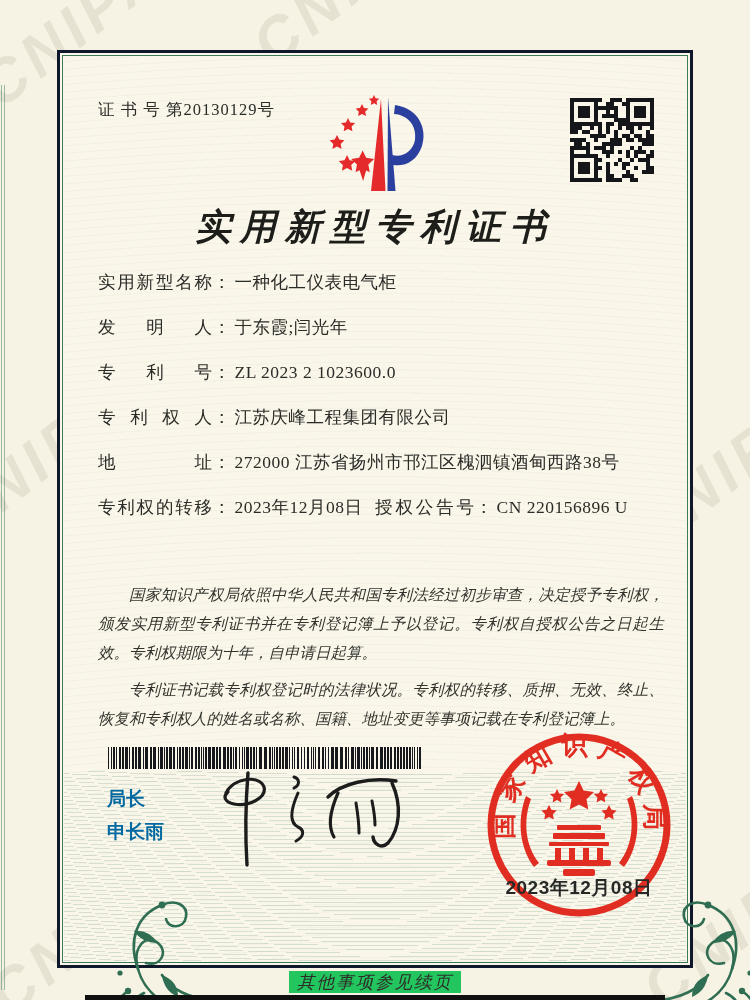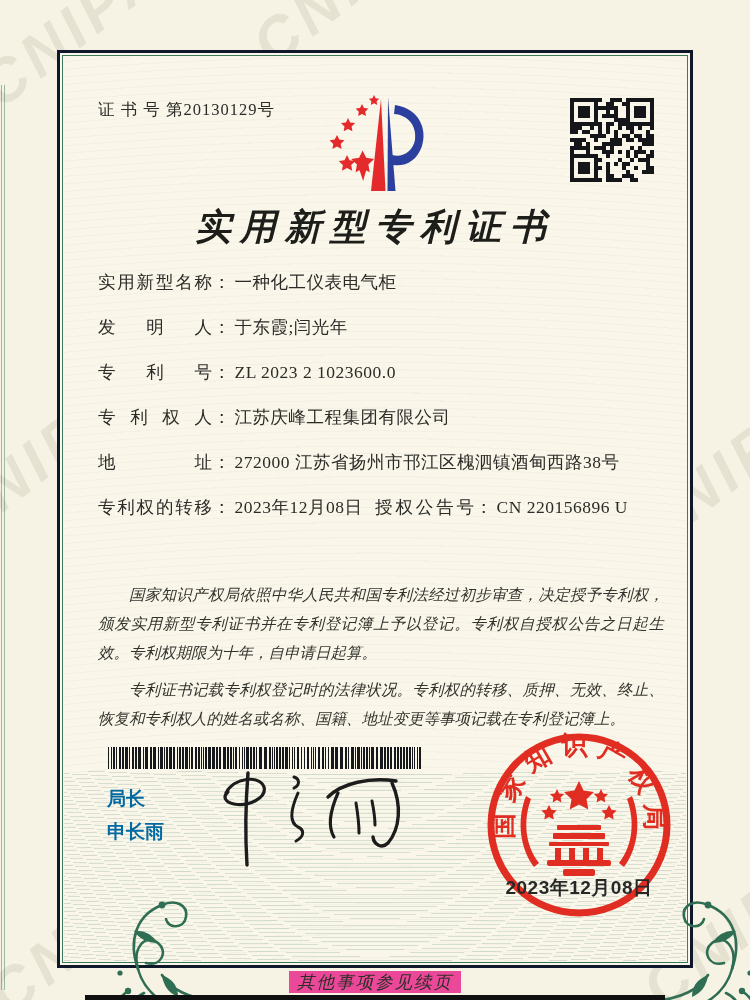--- a/index.html
+++ b/index.html
@@ -65,21 +65,21 @@
     font-size:19px;font-weight:bold;color:#1c1c1c;font-style:normal;letter-spacing:0.5px;
   }
   .page-note{position:absolute;left:0;right:0;top:880px;text-align:center;font-size:14px;z-index:3;letter-spacing:2px;margin-top:39px;}
   .ornament{position:absolute;z-index:4;width:128px;height:142px;}
   .orn-left{left:36px;top:828px;transform:scaleX(-1);}
   .orn-right{left:586px;top:828px;}
   .cont-note{
     position:absolute;left:0;right:0;top:970px;text-align:center;z-index:3;
     font-size:17.5px;font-style:italic;letter-spacing:2px;color:#2e2e28;
   }
-  .cont-note span{background:#ec4899;padding:1px 8px;}
+  .cont-note span{background:#22c55e;padding:1px 8px;}
   .black-bar{position:absolute;left:85px;right:85px;bottom:0;height:5px;background:#101010;z-index:6;}
 </style>
 </head>
 <body>
 
 <span class="wm" style="left:-34px;top:-6px;">CNIPA</span>
 <span class="wm" style="left:238px;top:-48px;">CNIPA</span>
 <span class="wm" style="left:428px;top:268px;">CNIPA</span>
 <span class="wm" style="left:-72px;top:428px;">CNIPA</span>
 <span class="wm" style="left:618px;top:438px;">CNIPA</span>

